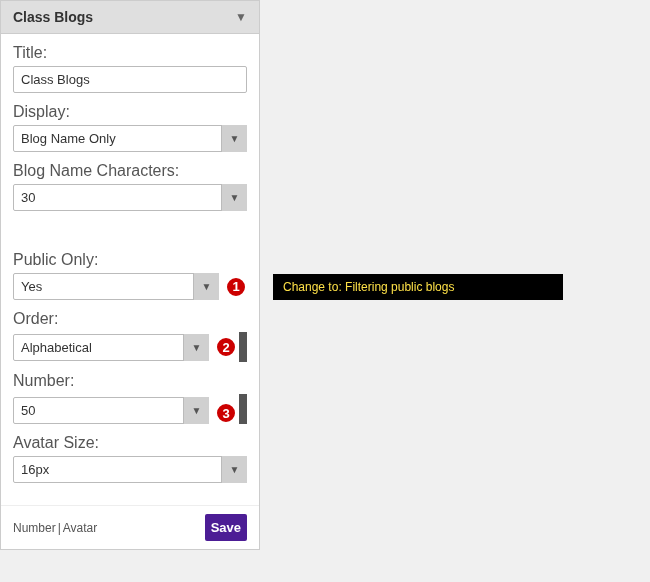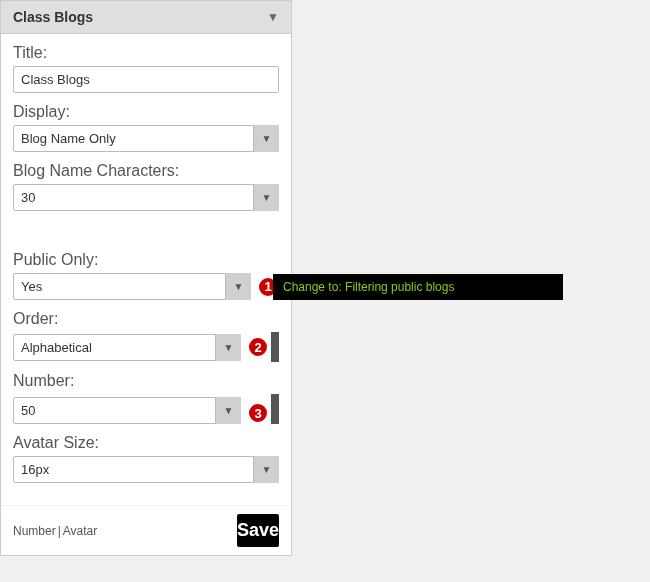--- a/index.html
+++ b/index.html
@@ -3,21 +3,21 @@
   <meta charset="utf-8">
   <style>
     * { box-sizing: border-box; margin: 0; padding: 0; }
     body {
       background: #f0f0f0;
       font-family: Arial, sans-serif;
       font-size: 13px;
       color: #333;
     }
     .widget-container {
-      width: 292px;
+      width: 260px;
       background: #fff;
       border: 1px solid #ccc;
       position: relative;
     }
     .widget-header {
       background: #dfdfdf;
       padding: 8px 12px;
       display: flex;
       justify-content: space-between;
       align-items: center;
@@ -101,21 +101,21 @@
       justify-content: center;
       border: 2px solid #fff;
       z-index: 10;
     }
     .tooltip-box {
       position: absolute;
       left: 260px;
       top: 50%;
       transform: translateY(-50%);
       background: #000;
-      color: #84cc16;
+      color: #fde047;
       font-size: 12px;
       padding: 6px 10px;
       white-space: nowrap;
       z-index: 20;
       width: 290px;
     }
     .widget-footer {
       display: flex;
       justify-content: space-between;
       align-items: center;
@@ -127,26 +127,26 @@
       color: #555;
     }
     .footer-links a {
       color: #555;
       text-decoration: none;
     }
     .footer-links span {
       margin: 0 2px;
     }
     .save-btn {
-      background: #000000;
+      background: #4c1d95;
       color: #fff;
       border: none;
-      padding: 6px 0;
+      padding: 6px 6px;
       border-radius: 2px;
-      font-size: 18px;
+      font-size: 13px;
       cursor: pointer;
       font-weight: bold;
     }
   </style>
 </head>
 <body>
 
 <div class="widget-container">
 
   <div class="widget-header">

